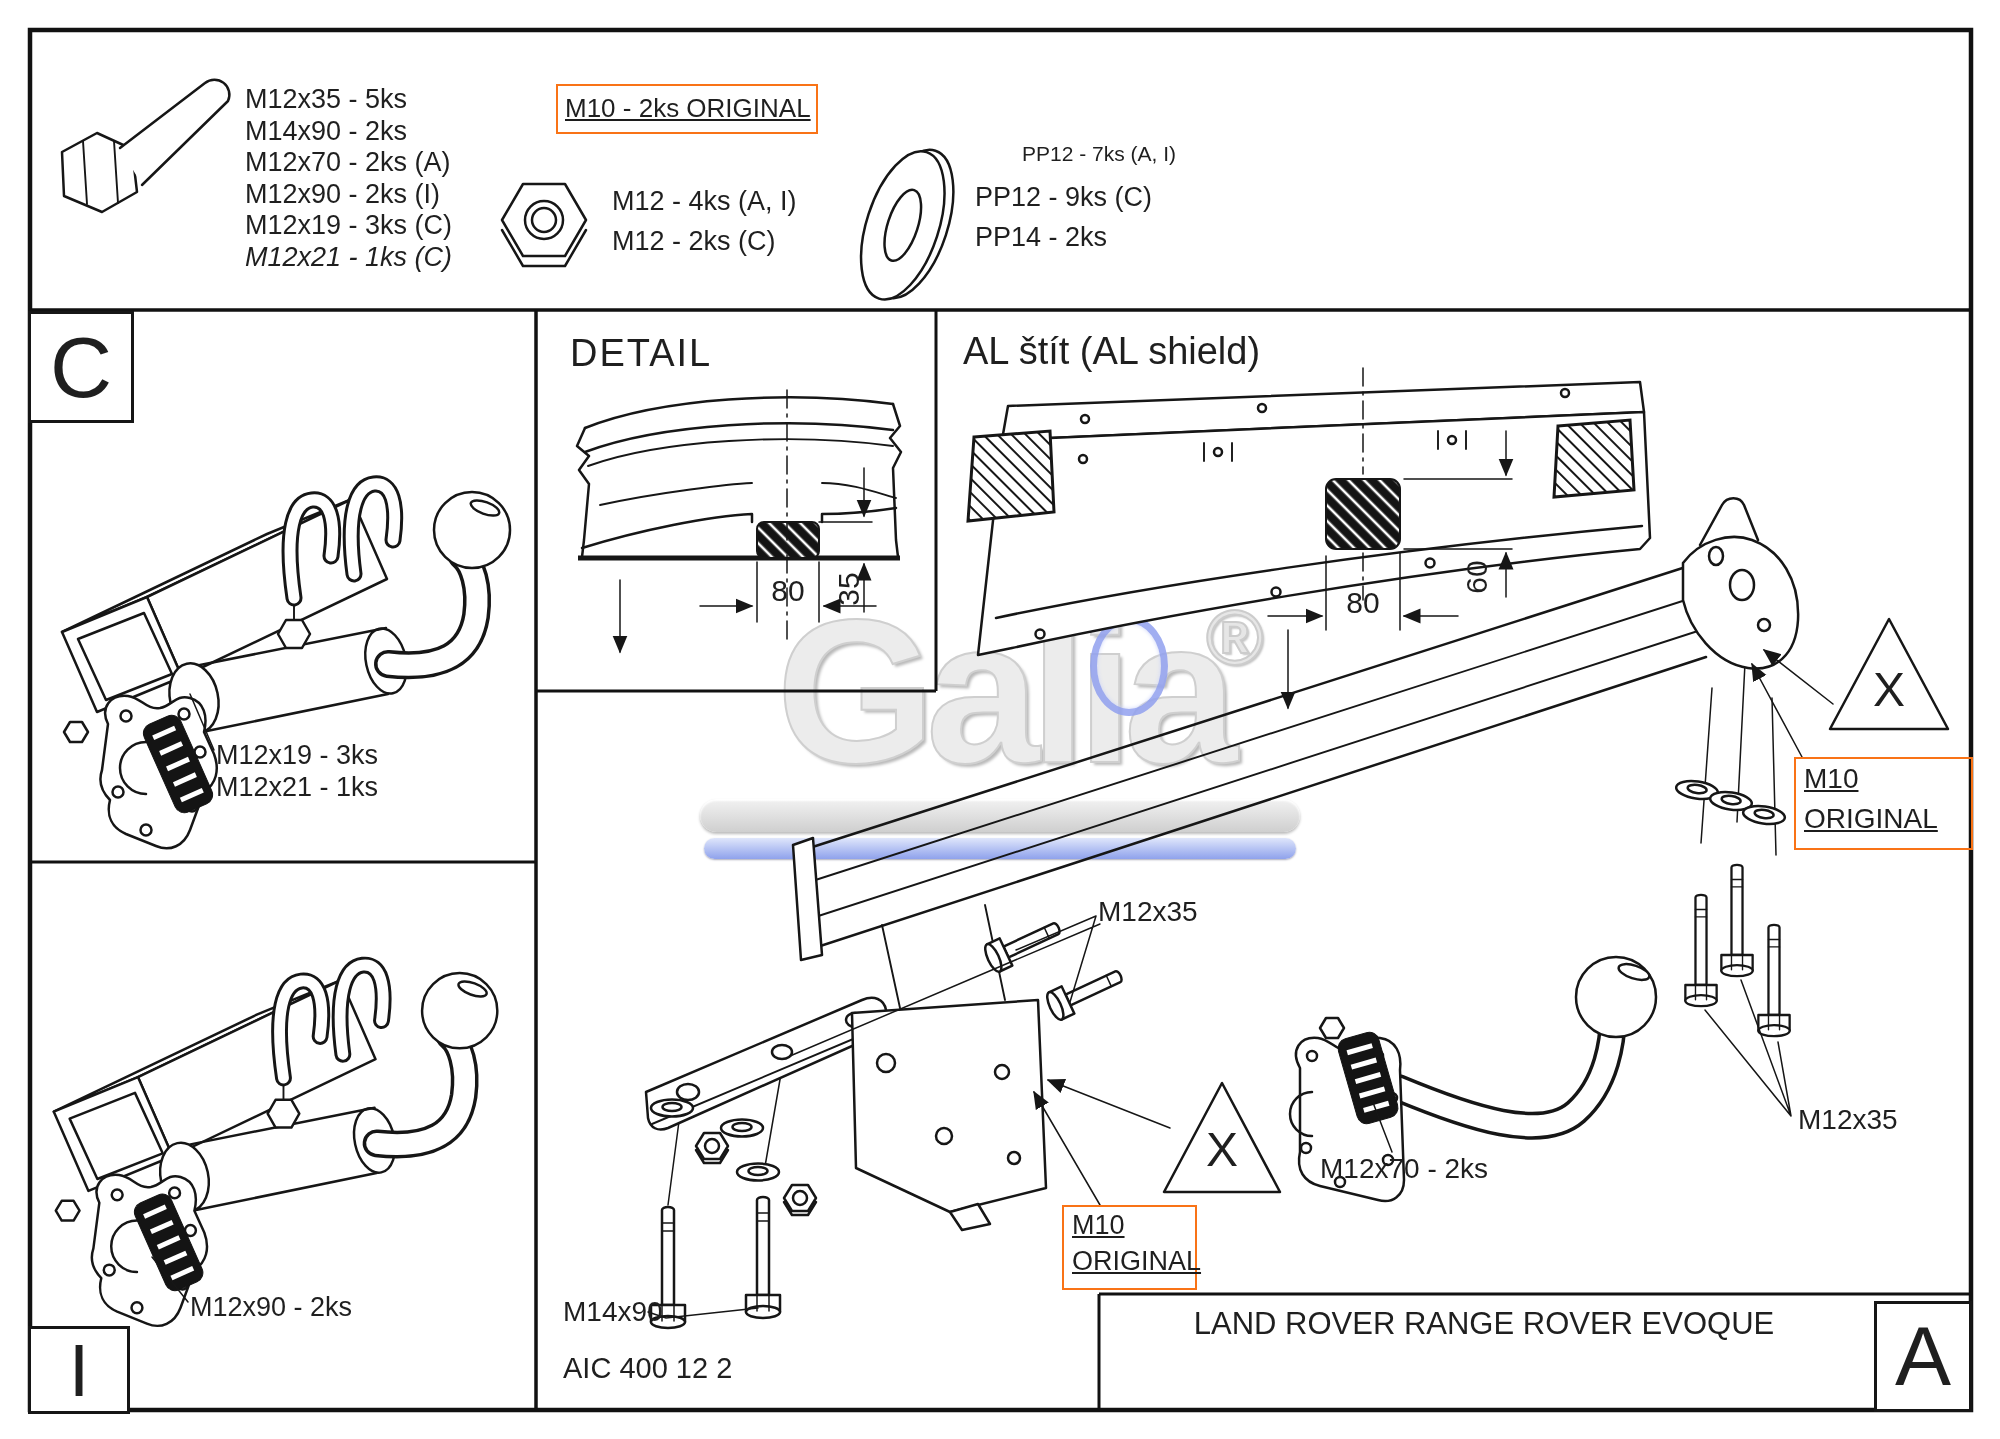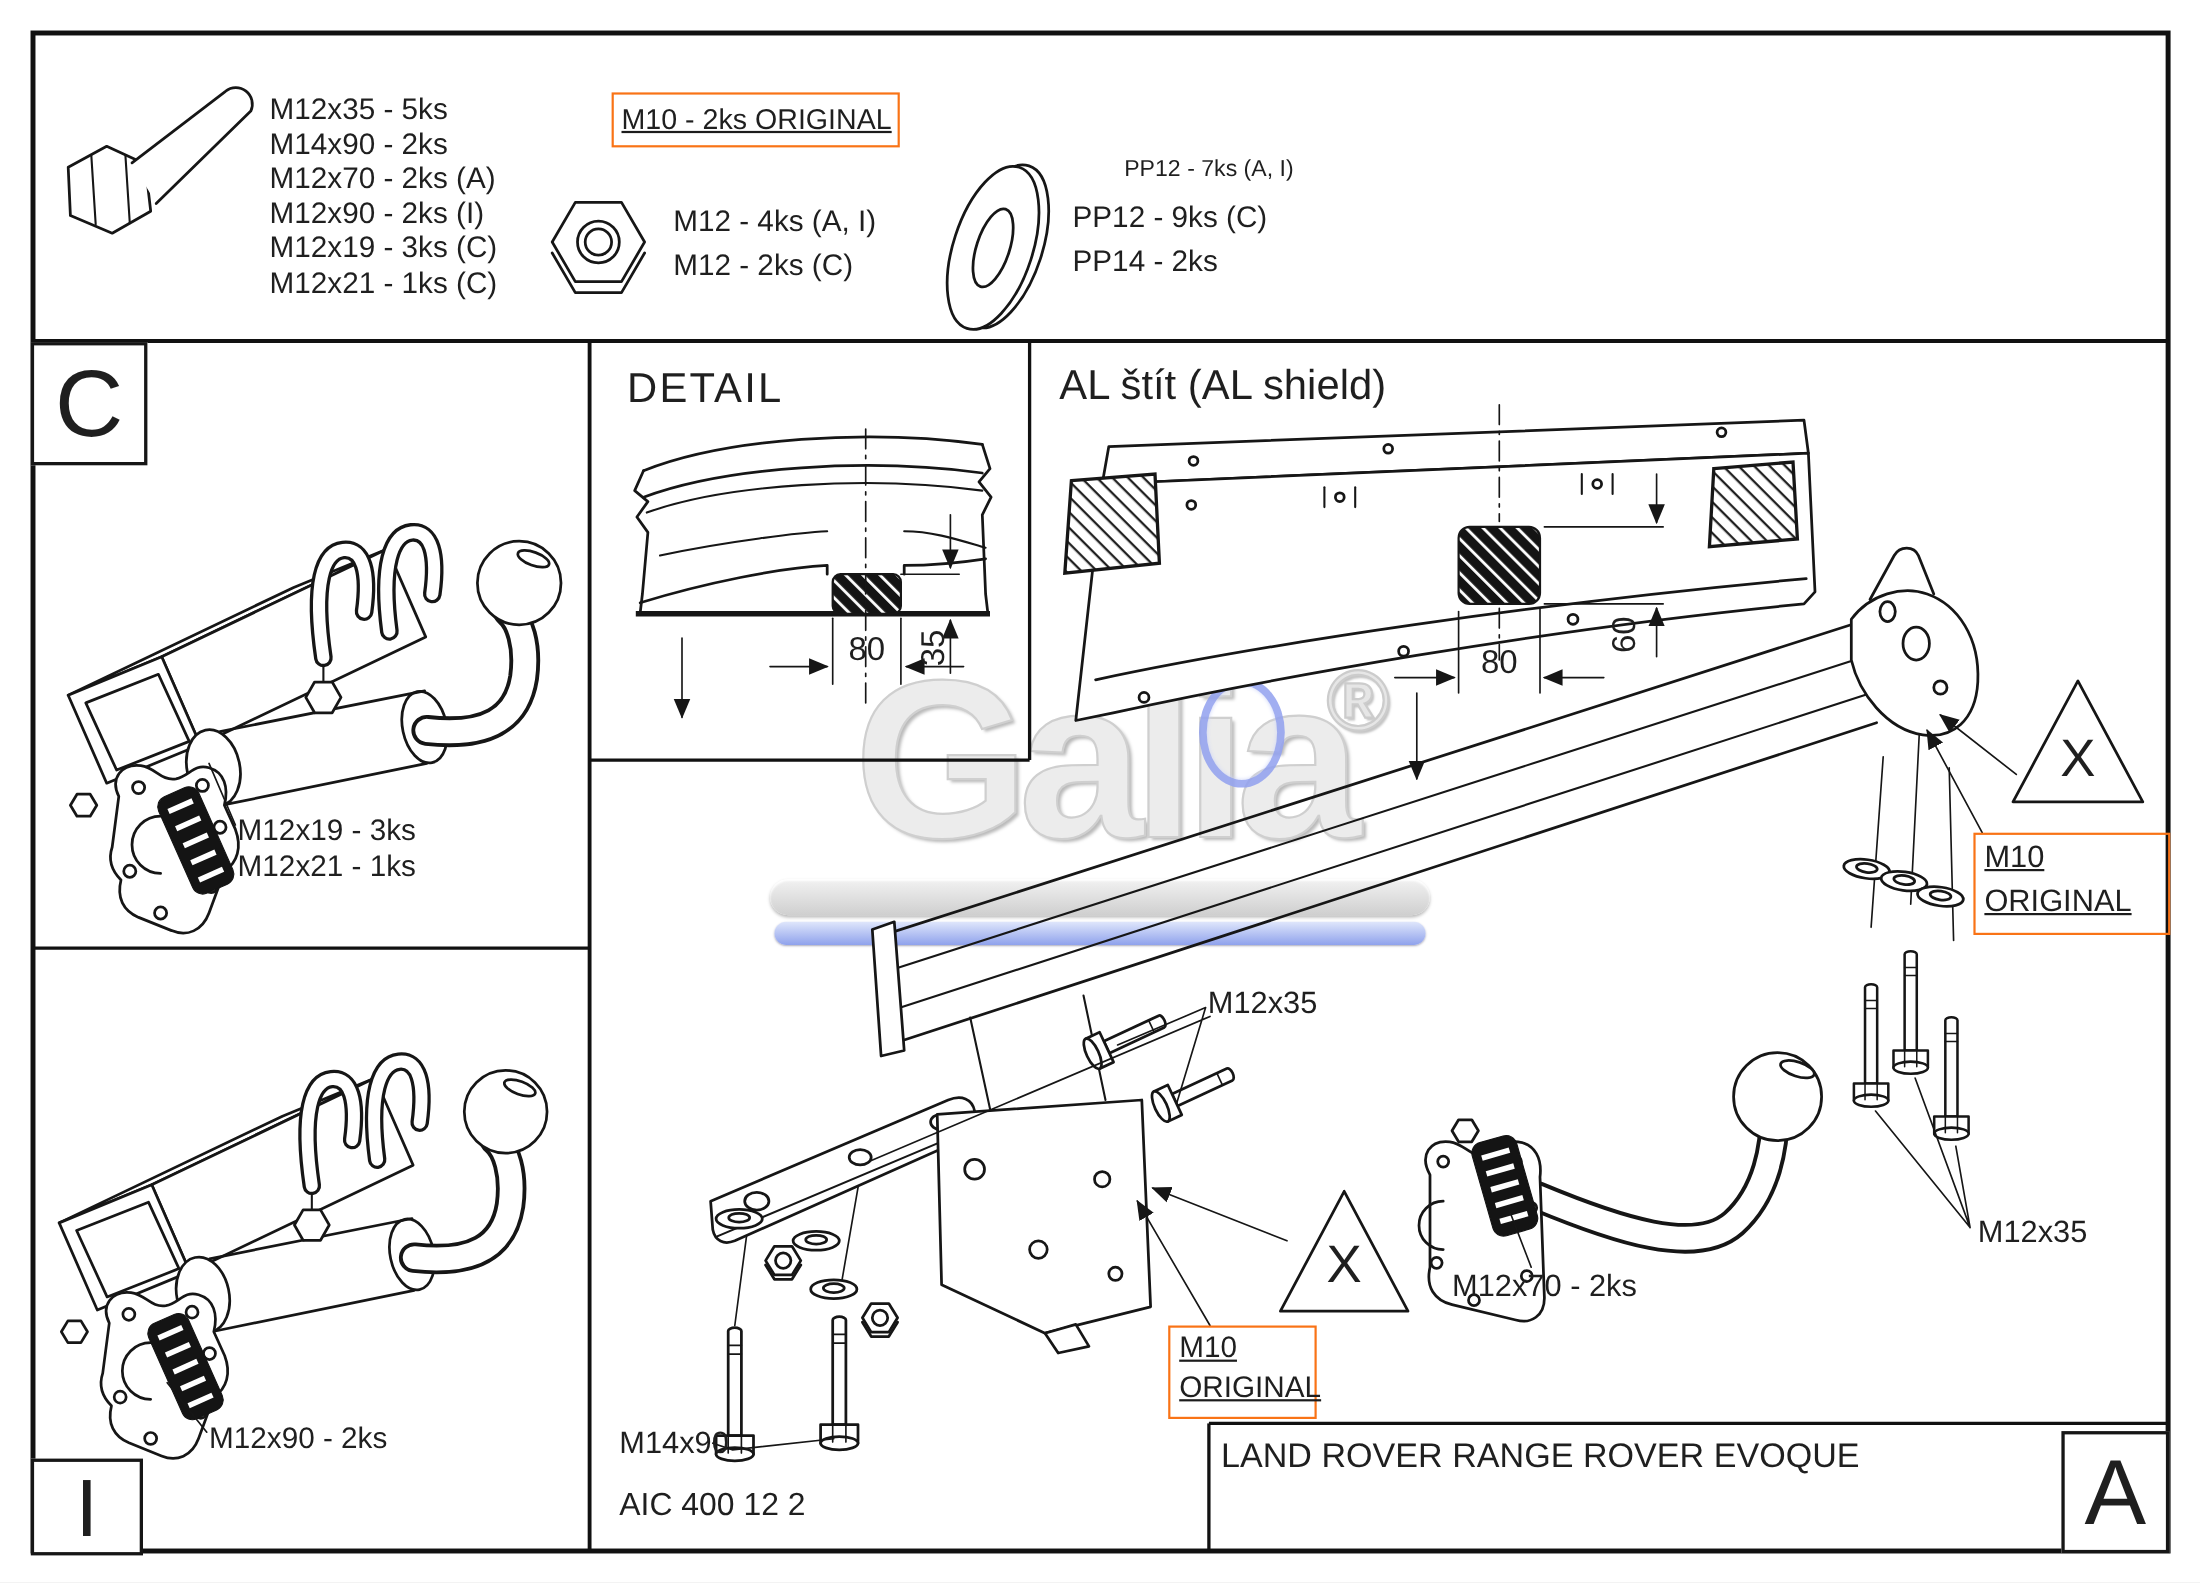--- a/index.html
+++ b/index.html
@@ -326,21 +326,21 @@
   </div>
   <div class="lblbox" style="left:1874px;top:1301px;width:92px;height:105px;">
     <span class="t" style="position:static;font-size:84px;font-weight:400;">A</span>
   </div>
 
   <div class="t" style="left:245px;top:84px;font-size:27px;">M12x35 - 5ks</div>
   <div class="t" style="left:245px;top:116px;font-size:27px;">M14x90 - 2ks</div>
   <div class="t" style="left:245px;top:147px;font-size:27px;">M12x70 - 2ks (A)</div>
   <div class="t" style="left:245px;top:179px;font-size:27px;">M12x90 - 2ks (I)</div>
   <div class="t" style="left:245px;top:210px;font-size:27px;">M12x19 - 3ks (C)</div>
-  <div class="t" style="left:245px;top:242px;font-size:27px;">M12x21 - 1ks (C)</div>
+  <div class="t" style="left:245px;top:242px;font-size:27px;font-style:italic;">M12x21 - 1ks (C)</div>
 
   <div class="box" style="left:556px;top:84px;width:258px;height:46px;border-width:2.5px;">
     <div class="t" style="position:static;font-size:26px;line-height:44px;padding-left:7px;">M10 - 2ks ORIGINAL</div>
   </div>
 
   <div class="t" style="left:612px;top:186px;font-size:27px;">M12 - 4ks (A, I)</div>
   <div class="t" style="left:612px;top:226px;font-size:27px;">M12 - 2ks (C)</div>
 
   <div class="t" style="left:1022px;top:142px;font-size:21px;">PP12 - 7ks (A, I)</div>
   <div class="t" style="left:975px;top:182px;font-size:27px;">PP12 - 9ks (C)</div>
@@ -369,15 +369,15 @@
   <div class="box" style="left:1062px;top:1205px;width:131px;height:81px;border-width:2.5px;">
     <div class="t" style="position:static;font-size:27px;line-height:36px;padding-left:8px;">M10</div>
     <div class="t" style="position:static;font-size:27px;line-height:36px;padding-left:8px;">ORIGINAL</div>
   </div>
   <div class="box" style="left:1794px;top:757px;width:175px;height:89px;border-width:2.5px;">
     <div class="t" style="position:static;font-size:28px;line-height:40px;padding-left:8px;">M10</div>
     <div class="t" style="position:static;font-size:28px;line-height:40px;padding-left:8px;">ORIGINAL</div>
   </div>
 
   <div class="t" style="left:563px;top:1352px;font-size:29px;">AIC 400 12 2</div>
-  <div class="t" style="left:1110px;top:1306px;width:748px;text-align:left;font-size:31px;">LAND ROVER RANGE ROVER EVOQUE</div>
+  <div class="t" style="left:1110px;top:1306px;width:748px;text-align:center;font-size:31px;">LAND ROVER RANGE ROVER EVOQUE</div>
 
 </div>
 
 </body></html>

